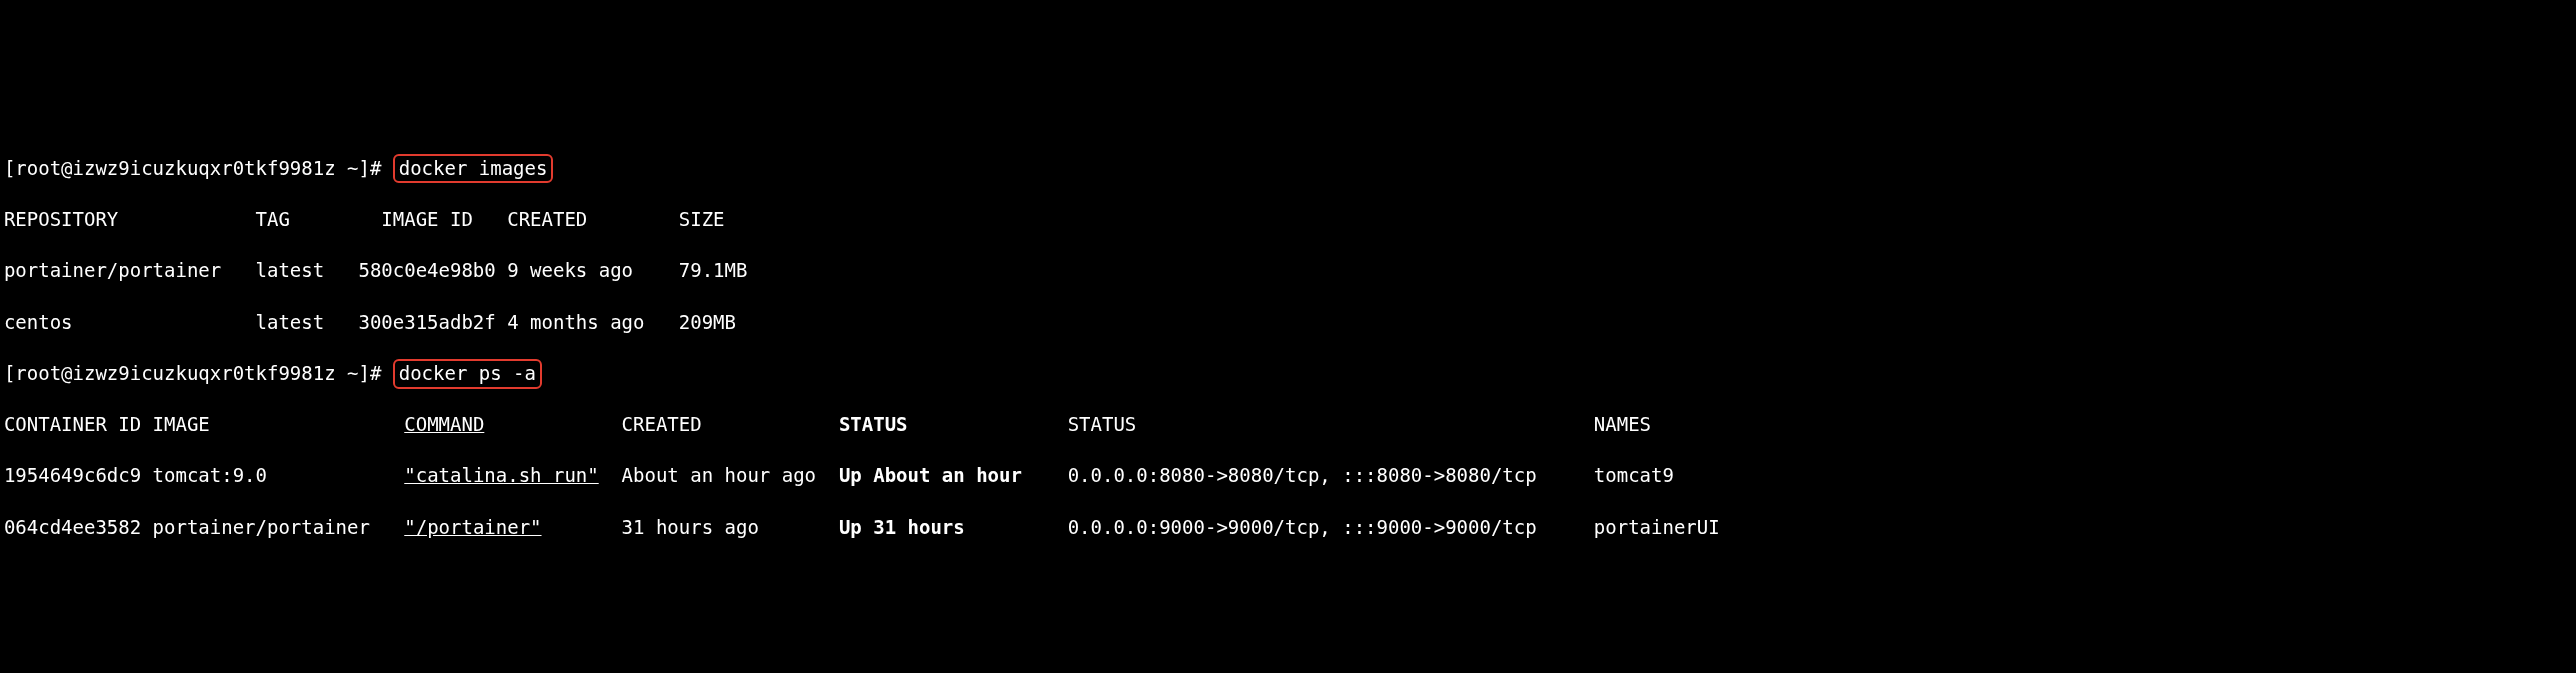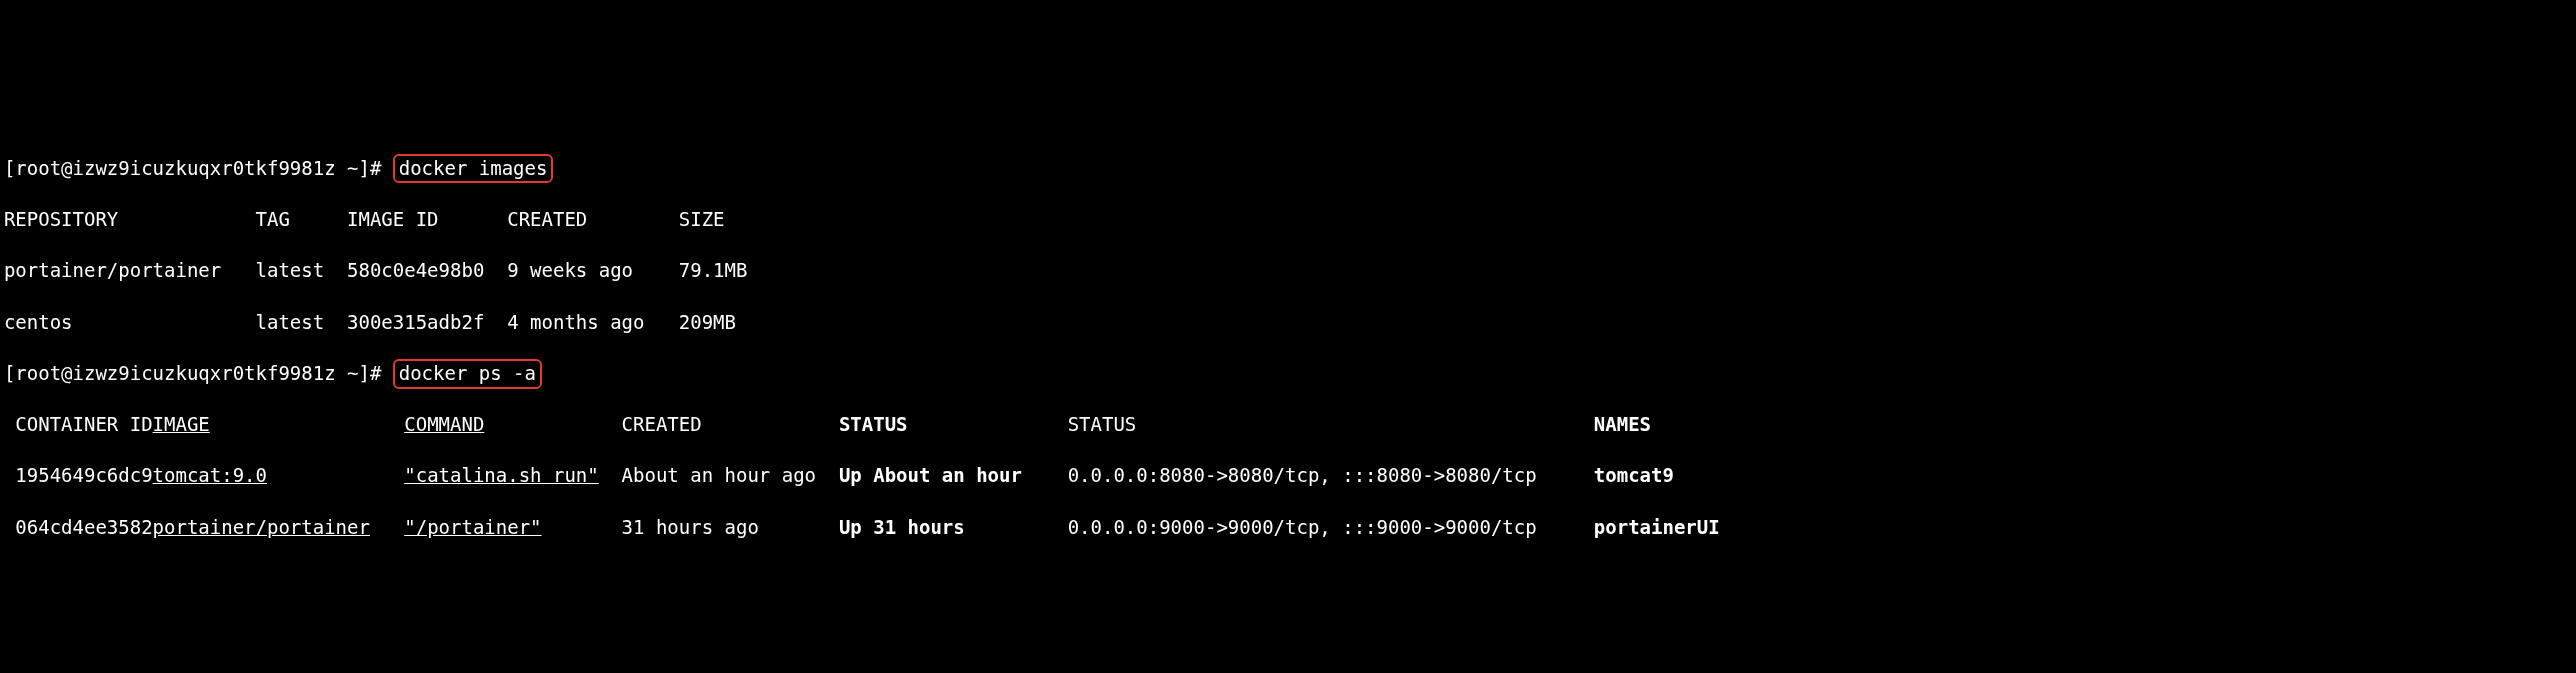--- a/index.html
+++ b/index.html
@@ -20,31 +20,31 @@
   }
   .hl {
     display: inline-block;
     border: 2.9px solid #e23b2e;
     border-radius: 5.8px;
     padding: 0 3.9px;
     margin: -2.9px 0;
   }
   .row { display: block; }
   .c-img   { display:inline-block; width: 8ch;  }
-  .c-iid   { display:inline-block; width: 14ch; }
+  .c-iid   { display:inline-block; width: 14ch; text-align: center; }
   .c-cre   { display:inline-block; width: 15ch; }
   .c-sz    { display:inline-block; }
   
-  .p-id    { display:inline-block; width: 13ch; text-align: right; }
-  .p-img   { display:inline-block; width: 22ch; text-decoration: underline; }
+  .p-id    { display:inline-block; width: 13ch; }
+  .p-img   { display:inline-block; width: 22ch; }
   .p-cmd   { display:inline-block; width: 19ch; text-decoration: underline; }
   .p-cre   { display:inline-block; width: 19ch; }
   .p-st    { display:inline-block; width: 20ch; font-weight: bold; }
   .p-pt    { display:inline-block; width: 46ch; }
-  .p-nm    { display:inline-block;font-weight:bold; }
+  .p-nm    { display:inline-block; }
 </style>
 </head>
 <body>
 
 
 
 <div class="term">
 <span class="row"><span>[root@izwz9icuzkuqxr0tkf9981z ~]#</span> <span class="hl"><span>docker images</span></span></span>
 <span class="row"><span style="display:inline-block;width:22ch">REPOSITORY</span><span class="c-img">TAG</span><span class="c-iid">IMAGE ID</span><span class="c-cre">CREATED</span><span class="c-sz">SIZE</span></span>
 <span class="row"><span style="display:inline-block;width:22ch">portainer/portainer</span><span class="c-img">latest</span><span class="c-iid">580c0e4e98b0</span><span class="c-cre">9 weeks ago</span><span class="c-sz">79.1MB</span></span>

